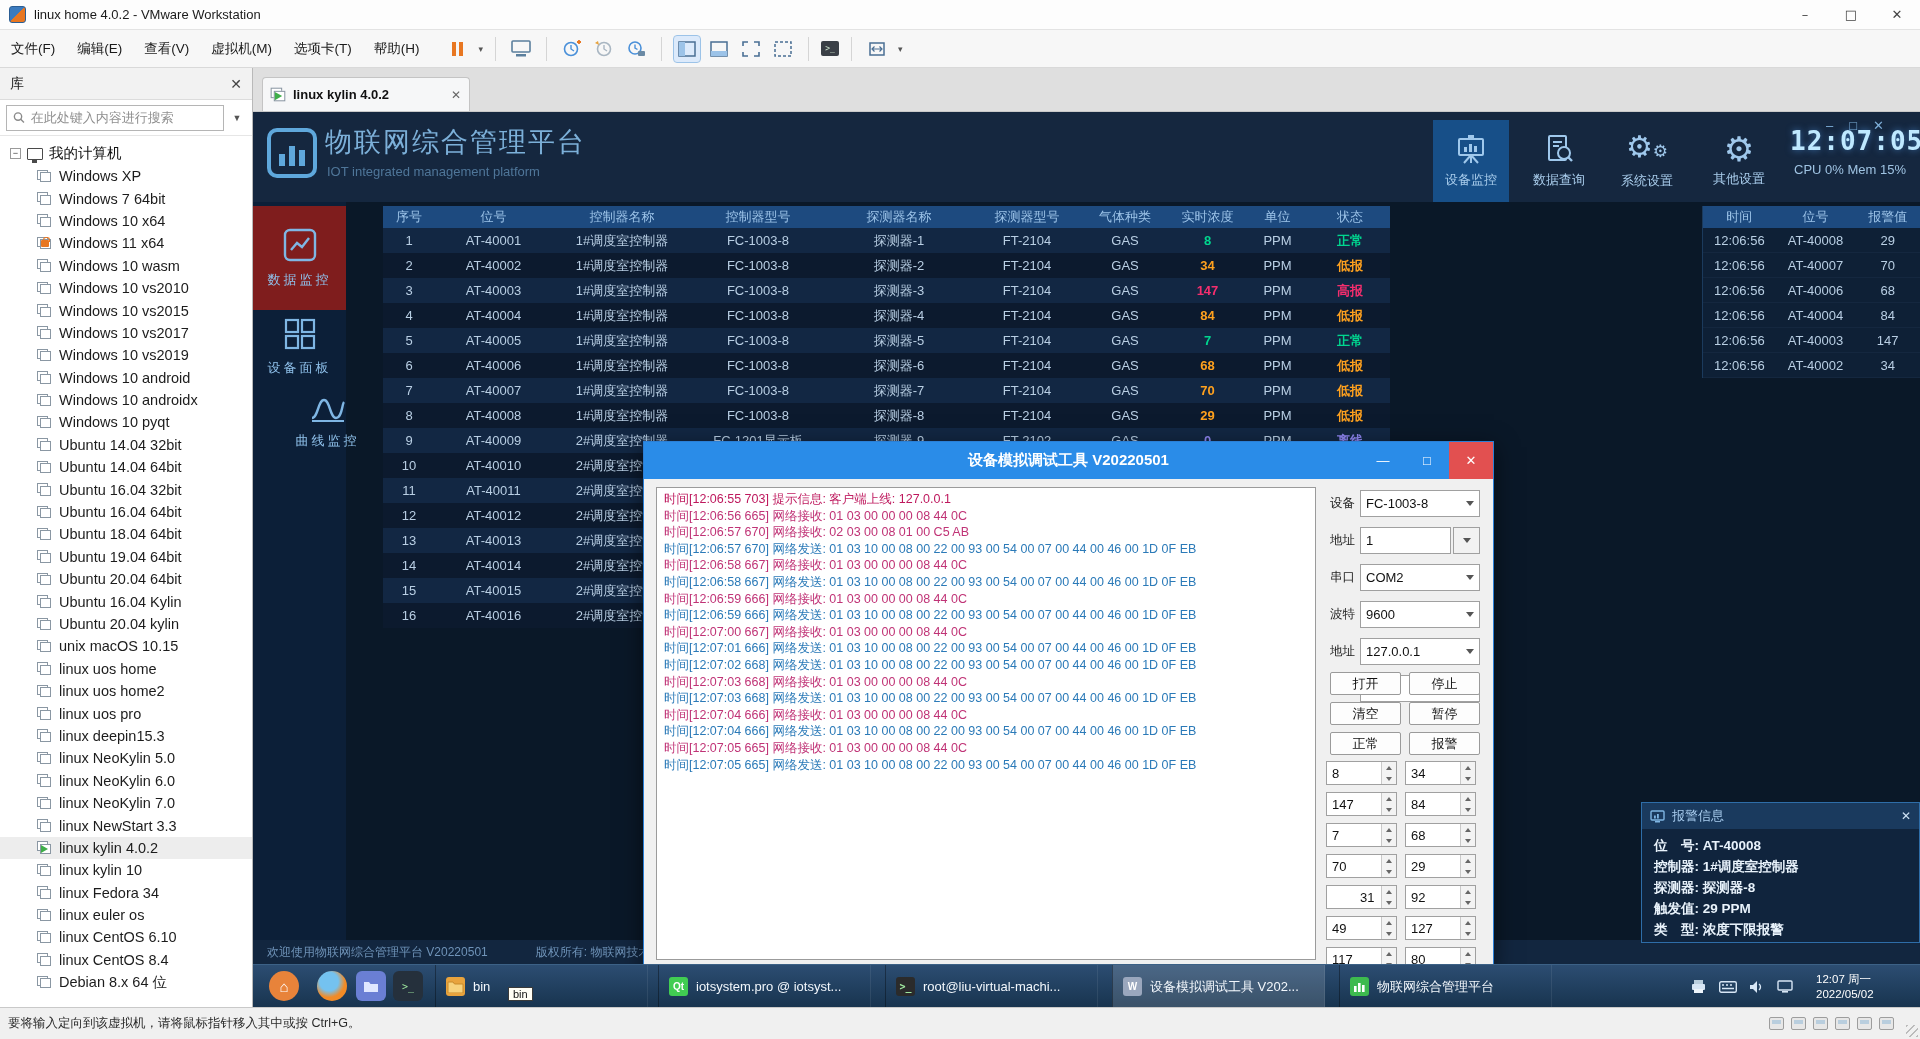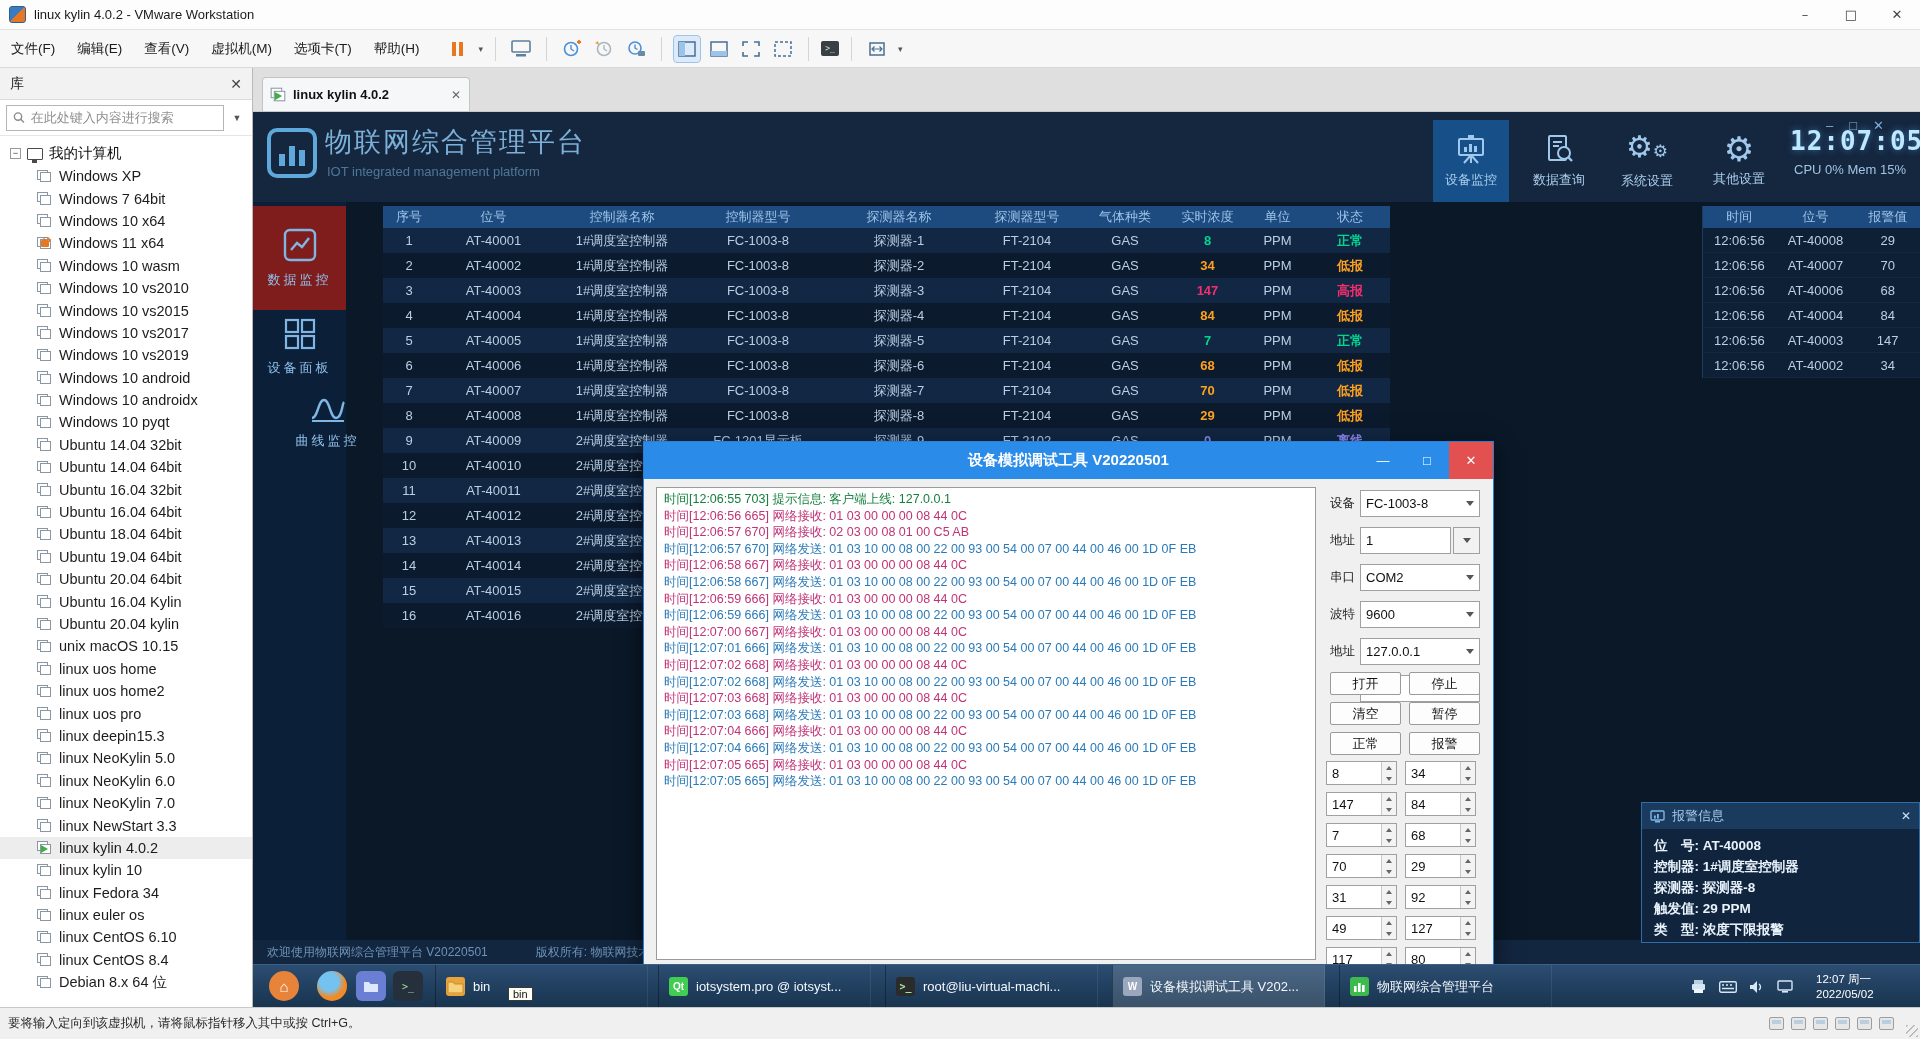--- a/index.html
+++ b/index.html
@@ -117,21 +117,21 @@
     border:1px solid #2a7fd6; box-shadow:0 6px 22px rgba(0,0,0,.55); z-index:20; }
   #dlg-title { height:37px; background:#2a8ce8; display:flex; align-items:center; position:relative; }
   #dlg-title .t { flex:1; text-align:center; color:#fff; font-size:15px; font-weight:bold; }
   #dlg-ctl { position:absolute; right:0; top:0; height:37px; display:flex; }
   .dlg-btn { width:44px; height:37px; display:flex; align-items:center; justify-content:center; color:#fff; font-size:13px; }
   .dlg-btn.close { background:#e25050; }
   #dlg-body { position:absolute; left:0; top:37px; width:849px; height:487px; }
   #log-area { position:absolute; left:12px; top:8px; width:660px; height:473px; background:#fff;
     border:1px solid #9b9b9b; padding:3px 7px; overflow:hidden; }
   .lg { font-size:12.5px; line-height:16.6px; white-space:nowrap; }
-  .lg.info { color:#15803d; } .lg.send { color:#2b7ab8; } .lg.recv { color:#c03376; }
+  .lg.info { color:#be185d; } .lg.send { color:#2b7ab8; } .lg.recv { color:#c03376; }
   .fld-row { position:absolute; left:8px; width:150px; height:27px; display:flex; align-items:center; }
   .fld-label { width:30px; font-size:12.5px; color:#222; flex:none; }
   .combo { flex:1; height:27px; background:#fff; border:1px solid #a0a0a0; display:flex; align-items:center;
     padding:0 5px; font-size:13px; color:#111; position:relative; }
   .combo .arr { margin-left:auto; width:0; height:0; border-left:4.5px solid transparent;
     border-right:4.5px solid transparent; border-top:5.5px solid #555; }
   .combo-btn { width:27px; height:27px; margin-left:2px; border:1px solid #a0a0a0; background:#f2f2f2;
     display:flex; align-items:center; justify-content:center; flex:none; }
   .dlg-push { position:absolute; width:71px; height:23px; background:#fdfdfd; border:1px solid #9a9a9a;
     border-radius:2px; font-size:13px; color:#111; display:flex; align-items:center; justify-content:center; }
@@ -178,21 +178,21 @@
   #grip { position:absolute; right:2px; bottom:2px; width:12px; height:12px;
     background:repeating-linear-gradient(135deg,#bbb 0 2px,transparent 2px 5px); }
 
   svg { display:block; }
 </style>
 </head>
 <body>
 
 <div id="titlebar">
   <div id="vmw-logo"></div>
-  <div id="win-title">linux kylin 4.0.2 - VMware Workstation</div>
+  <div id="win-title">linux home 4.0.2 - VMware Workstation</div>
   <div id="tb-btns">
     <div class="tb-btn">–</div>
     <div class="tb-btn">□</div>
     <div class="tb-btn">✕</div>
   </div>
 </div>
 
 <div id="menubar">
   <div id="menu-row" style="display:flex;">
       <div class="menu-item">文件(F)</div>
@@ -928,21 +928,20 @@
           <div class="lg info">时间[12:06:55 703] 提示信息: 客户端上线: 127.0.0.1</div>
           <div class="lg recv">时间[12:06:56 665] 网络接收: 01 03 00 00 00 08 44 0C</div>
           <div class="lg recv">时间[12:06:57 670] 网络接收: 02 03 00 08 01 00 C5 AB</div>
           <div class="lg send">时间[12:06:57 670] 网络发送: 01 03 10 00 08 00 22 00 93 00 54 00 07 00 44 00 46 00 1D 0F EB</div>
           <div class="lg recv">时间[12:06:58 667] 网络接收: 01 03 00 00 00 08 44 0C</div>
           <div class="lg send">时间[12:06:58 667] 网络发送: 01 03 10 00 08 00 22 00 93 00 54 00 07 00 44 00 46 00 1D 0F EB</div>
           <div class="lg recv">时间[12:06:59 666] 网络接收: 01 03 00 00 00 08 44 0C</div>
           <div class="lg send">时间[12:06:59 666] 网络发送: 01 03 10 00 08 00 22 00 93 00 54 00 07 00 44 00 46 00 1D 0F EB</div>
           <div class="lg recv">时间[12:07:00 667] 网络接收: 01 03 00 00 00 08 44 0C</div>
           <div class="lg send">时间[12:07:01 666] 网络发送: 01 03 10 00 08 00 22 00 93 00 54 00 07 00 44 00 46 00 1D 0F EB</div>
-          <div class="lg recv">时间[12:07:02 668] 网络接收: 01 03 00 00 00 08 44 0C</div>
           <div class="lg send">时间[12:07:02 668] 网络发送: 01 03 10 00 08 00 22 00 93 00 54 00 07 00 44 00 46 00 1D 0F EB</div>
           <div class="lg recv">时间[12:07:03 668] 网络接收: 01 03 00 00 00 08 44 0C</div>
           <div class="lg send">时间[12:07:03 668] 网络发送: 01 03 10 00 08 00 22 00 93 00 54 00 07 00 44 00 46 00 1D 0F EB</div>
           <div class="lg recv">时间[12:07:04 666] 网络接收: 01 03 00 00 00 08 44 0C</div>
           <div class="lg send">时间[12:07:04 666] 网络发送: 01 03 10 00 08 00 22 00 93 00 54 00 07 00 44 00 46 00 1D 0F EB</div>
           <div class="lg recv">时间[12:07:05 665] 网络接收: 01 03 00 00 00 08 44 0C</div>
           <div class="lg send">时间[12:07:05 665] 网络发送: 01 03 10 00 08 00 22 00 93 00 54 00 07 00 44 00 46 00 1D 0F EB</div>
         </div>
       <div id="dlg-right" style="position:absolute;left:678px;top:0;width:164px;height:487px;">
           <div class="fld-row" style="top: 11px;">
@@ -1075,21 +1074,21 @@
             <span class="val">29</span>
             <span class="arrows">
               <span>
                 <i class="ar-up"></i>
               </span>
               <span>
                 <i class="ar-dn"></i>
               </span>
             </span>
           </div>
-          <div class="spin" style="left: 4px; top: 406px;">
+          <div class="spin" style="left: 4px; top: 406px; padding-left: 28px;">
             <span class="val">31</span>
             <span class="arrows">
               <span>
                 <i class="ar-up"></i>
               </span>
               <span>
                 <i class="ar-dn"></i>
               </span>
             </span>
           </div>

